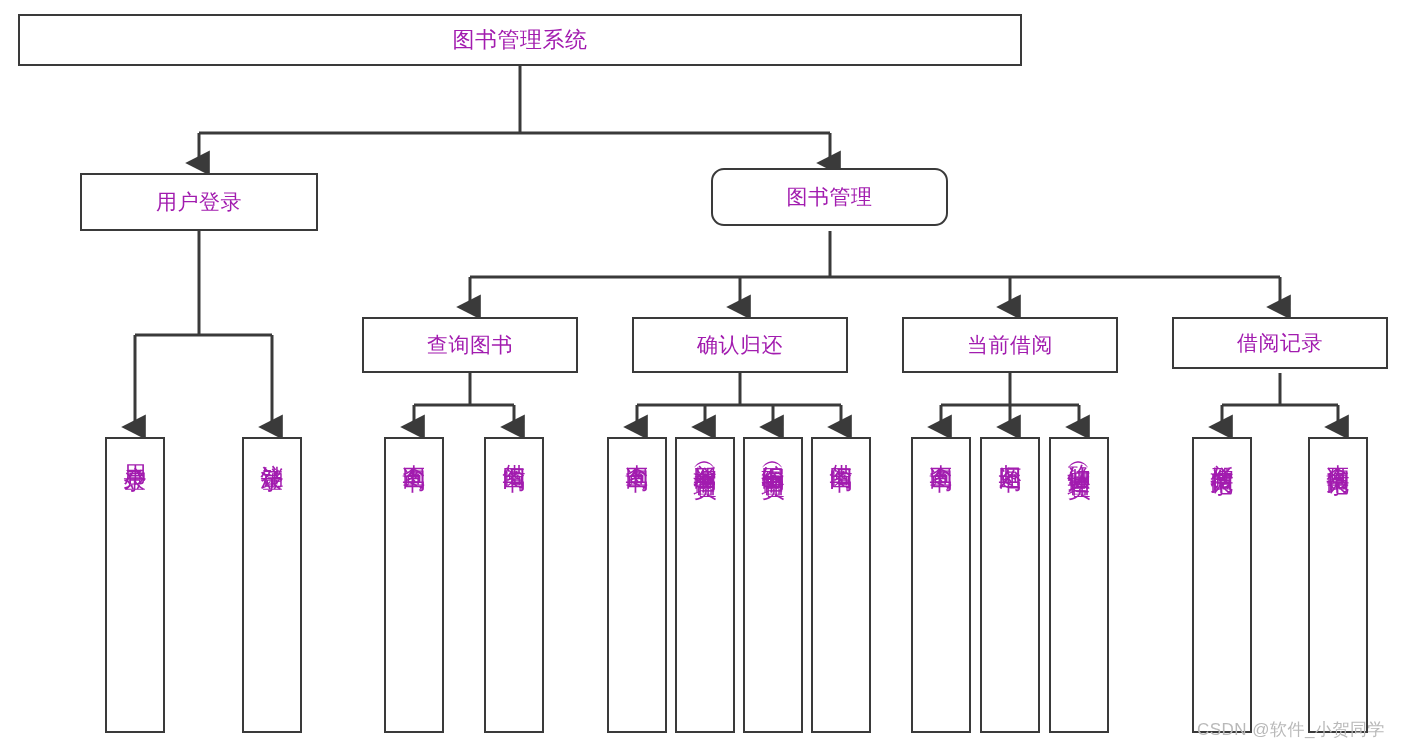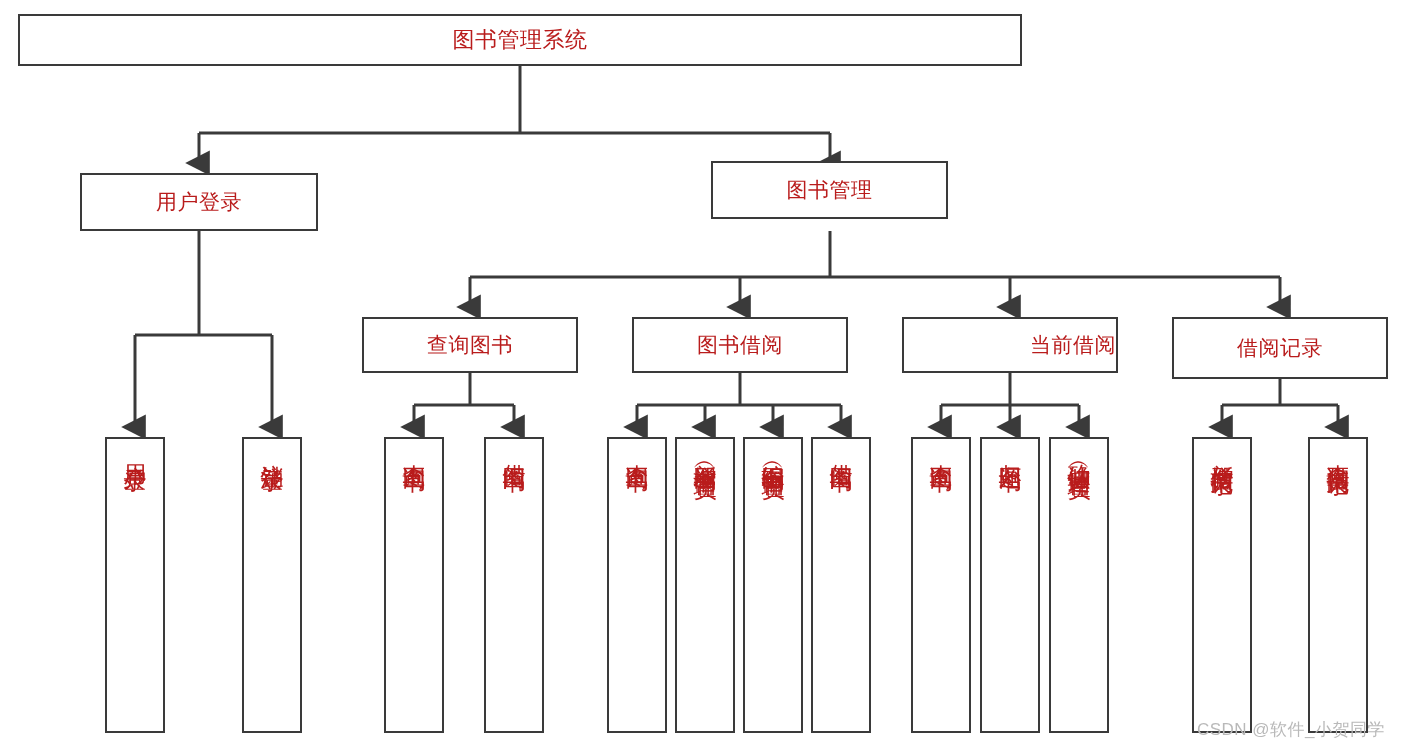--- a/index.html
+++ b/index.html
@@ -26,21 +26,21 @@
     pointer-events: none;
   }
   .node {
     position: absolute;
     box-sizing: border-box;
     border: 2.5px solid #3a3a3a;
     background: #ffffff;
     display: flex;
     align-items: center;
     justify-content: center;
-    color: #b91c1c;
+    color: #a21caf;
   }
   .node .label {
     display: block;
     line-height: 1.12;
     letter-spacing: 0.5px;
     white-space: nowrap;
   }
   .node.horiz .label {
     font-size: 21px;
   }
@@ -124,34 +124,34 @@
     </g>
   </svg>
 
   <div class="node root horiz" style="left:18px; top:14px; width:1004px; height:52px;">
     <span class="label">图书管理系统</span>
   </div>
 
   <div class="node horiz" style="left:80px; top:173px; width:238px; height:58px;">
     <span class="label">用户登录</span>
   </div>
-  <div class="node horiz" style="left:711px; top:161px; width:237px; height:58px;">
+  <div class="node horiz" style="left:711px; top:168px; width:237px; height:58px;border-radius:13px;">
     <span class="label">图书管理</span>
   </div>
 
   <div class="node horiz" style="left:362px; top:317px; width:216px; height:56px;">
     <span class="label">查询图书</span>
   </div>
   <div class="node horiz" style="left:632px; top:317px; width:216px; height:56px;">
-    <span class="label">图书借阅</span>
+    <span class="label">确认归还</span>
   </div>
-  <div class="node horiz" style="left:902px; top:317px; width:216px; height:56px;justify-content:flex-end;">
+  <div class="node horiz" style="left:902px; top:317px; width:216px; height:56px;">
     <span class="label">当前借阅</span>
   </div>
-  <div class="node horiz" style="left:1172px; top:317px; width:216px; height:62px;">
+  <div class="node horiz" style="left:1172px; top:317px; width:216px; height:52px;">
     <span class="label">借阅记录</span>
   </div>
 
   <div class="node vert" style="left:105px; top:437px; width:60px; height:296px;">
     <span class="label">用户登录</span>
   </div>
   <div class="node vert" style="left:242px; top:437px; width:60px; height:296px;">
     <span class="label">注销登录</span>
   </div>
 

